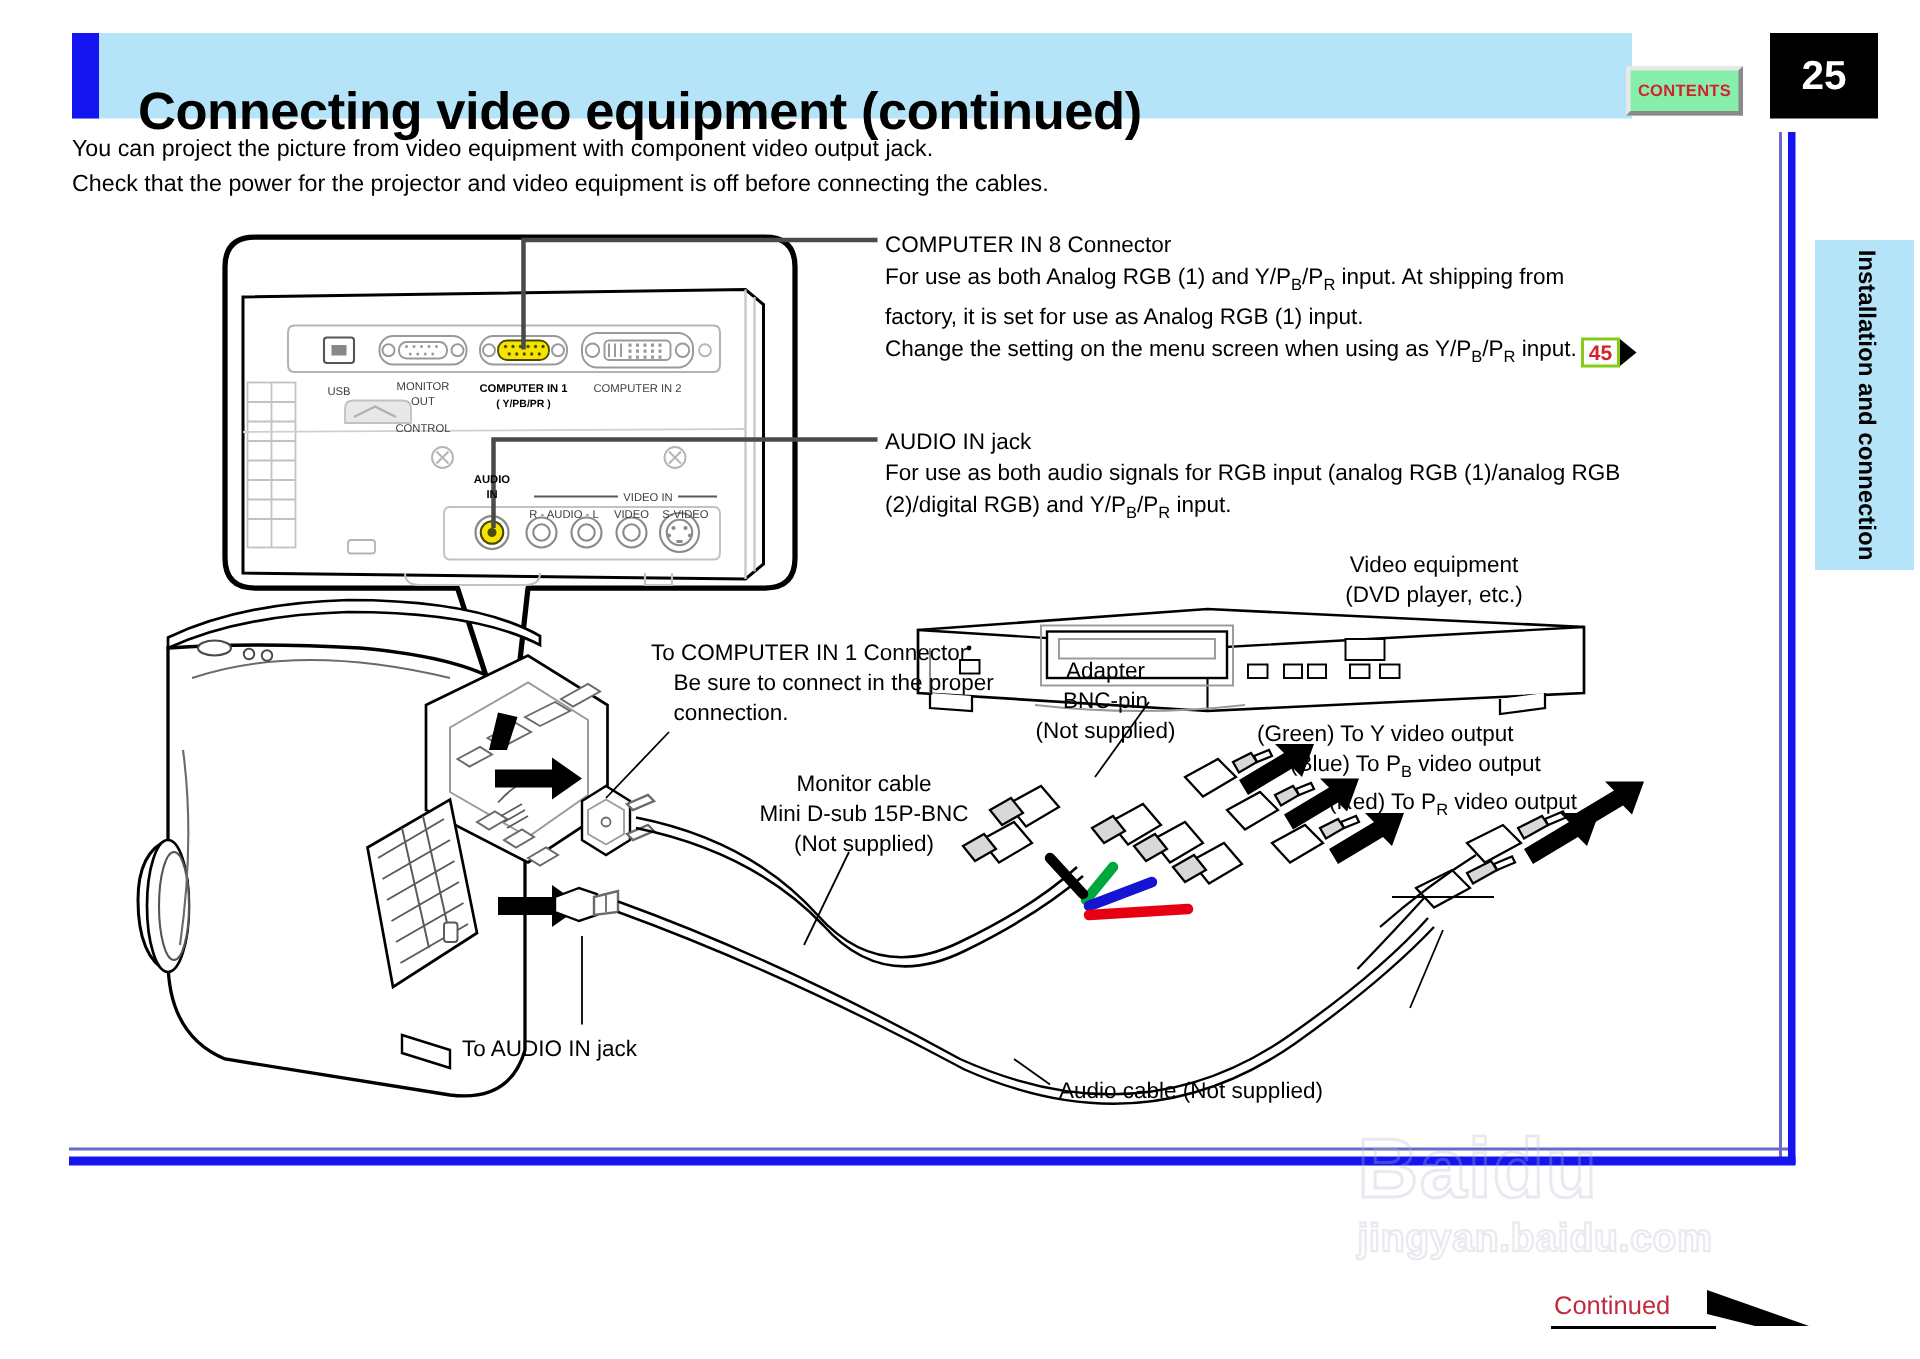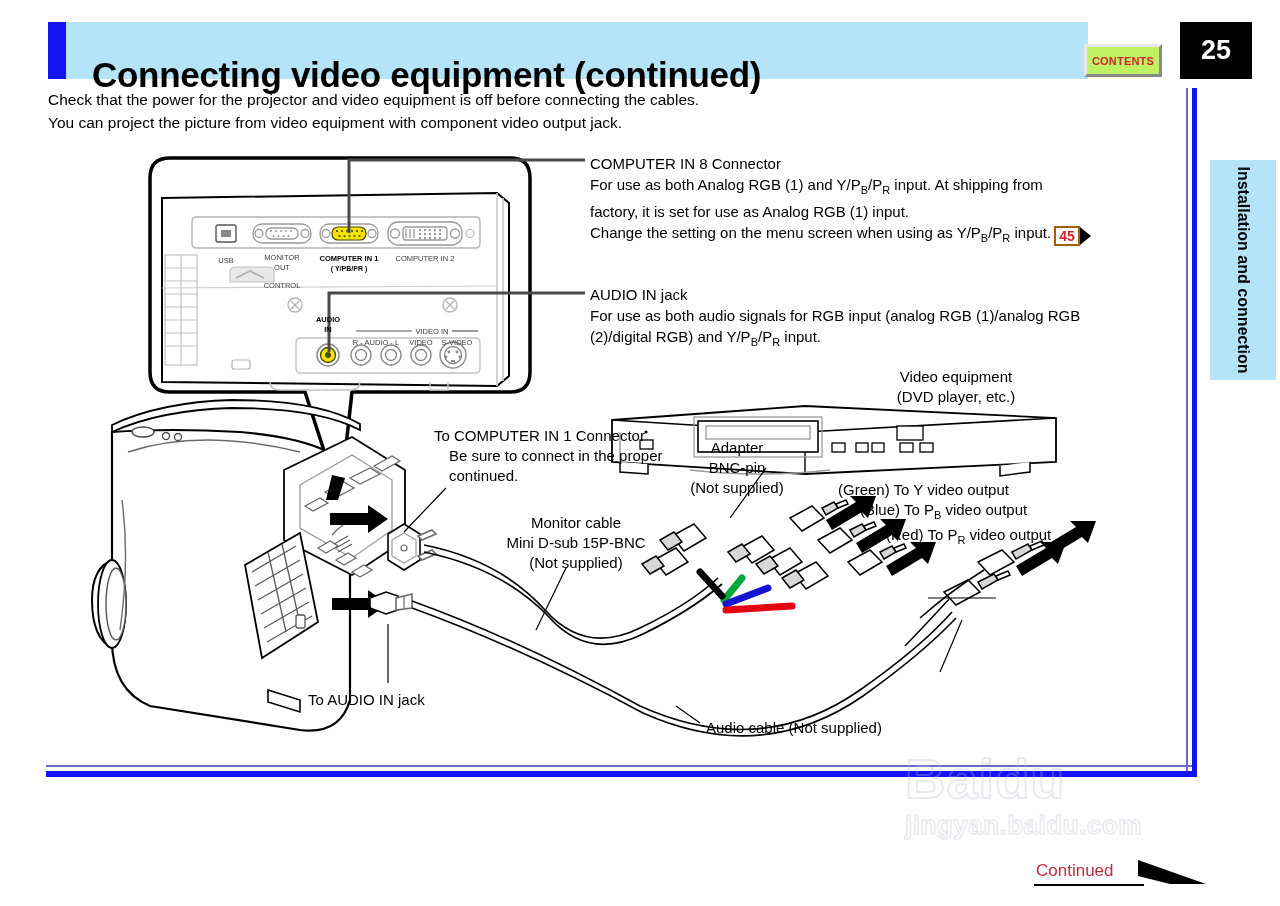--- a/index.html
+++ b/index.html
@@ -22,21 +22,21 @@
     position:absolute;left:48px;top:22px;width:18px;height:57px;
     background:#1414f0;
   }
   .page-title{
     position:absolute;left:92px;top:27px;width:980px;height:50px;
     font-size:35px;font-weight:bold;letter-spacing:-0.3px;
     line-height:50px;white-space:nowrap;
   }
   .contents-btn{
     position:absolute;left:1084px;top:44px;width:78px;height:33px;
-    background:#bef264;
+    background:#86efac;
     border-top:3px solid #e8e8e8;border-left:3px solid #e8e8e8;
     border-right:3px solid #8a8a8a;border-bottom:3px solid #8a8a8a;
     box-sizing:border-box;
     display:flex;align-items:center;justify-content:center;
     color:#d2222b;font-size:11px;font-weight:bold;letter-spacing:.2px;
   }
   .page-badge{
     position:absolute;left:1180px;top:22px;width:72px;height:57px;
     background:#000;color:#fff;
     display:flex;align-items:center;justify-content:center;
@@ -95,21 +95,21 @@
   .callout .hd{display:block;}
 
   .cal-computer{left:590px;top:153px;width:590px;}
   .cal-audio{left:590px;top:284px;width:580px;}
 
   .ref-box{
     display:inline-flex;align-items:center;
     vertical-align:-3px;margin-left:3px;
   }
   .ref-num{
-    border:2px solid #a16207;color:#d2222b;font-size:14px;font-weight:bold;
+    border:2px solid #84cc16;color:#d2222b;font-size:14px;font-weight:bold;
     padding:0 3px;line-height:16px;background:#fff;
   }
   .ref-arrow{width:0;height:0;border-left:11px solid #000;
     border-top:9px solid transparent;border-bottom:9px solid transparent;}
 
   
   .lbl{position:absolute;font-size:15px;line-height:20px;}
   .lbl-center{text-align:center;}
 
   .l-video-equip{left:866px;top:367px;width:180px;}
@@ -485,22 +485,22 @@
   <div class="header-accent"></div>
   <h1 class="page-title">Connecting video equipment (continued)</h1>
   <div class="contents-btn">
     <span>CONTENTS</span>
   </div>
   <div class="page-badge">
     <span>25</span>
   </div>
 
   <div class="intro">
+    <div>You can project the picture from video equipment with component video output jack.</div>
     <div>Check that the power for the projector and video equipment is off before connecting the cables.</div>
-    <div>You can project the picture from video equipment with component video output jack.</div>
   </div>
 
   <div class="border-right-thin"></div>
   <div class="border-right-thick"></div>
   <div class="border-bottom-thin"></div>
   <div class="border-bottom-thick"></div>
 
   <div class="side-tab"></div>
   <div class="side-tab-text">Installation and connection</div>
 
@@ -521,21 +521,21 @@
   </div>
 
   <div class="lbl lbl-center l-video-equip">
     <div>Video equipment</div>
     <div>(DVD player, etc.)</div>
   </div>
 
   <div class="lbl l-tocomp">
     <div>To COMPUTER IN 1 Connector</div>
     <div style="padding-left:15px">Be sure to connect in the proper</div>
-    <div style="padding-left:15px">continued.</div>
+    <div style="padding-left:15px">connection.</div>
   </div>
 
   <div class="lbl lbl-center l-adapter">
     <div>Adapter</div>
     <div>BNC-pin</div>
     <div>(Not supplied)</div>
   </div>
 
   <div class="lbl lbl-center l-monitorcable">
     <div>Monitor cable</div>

